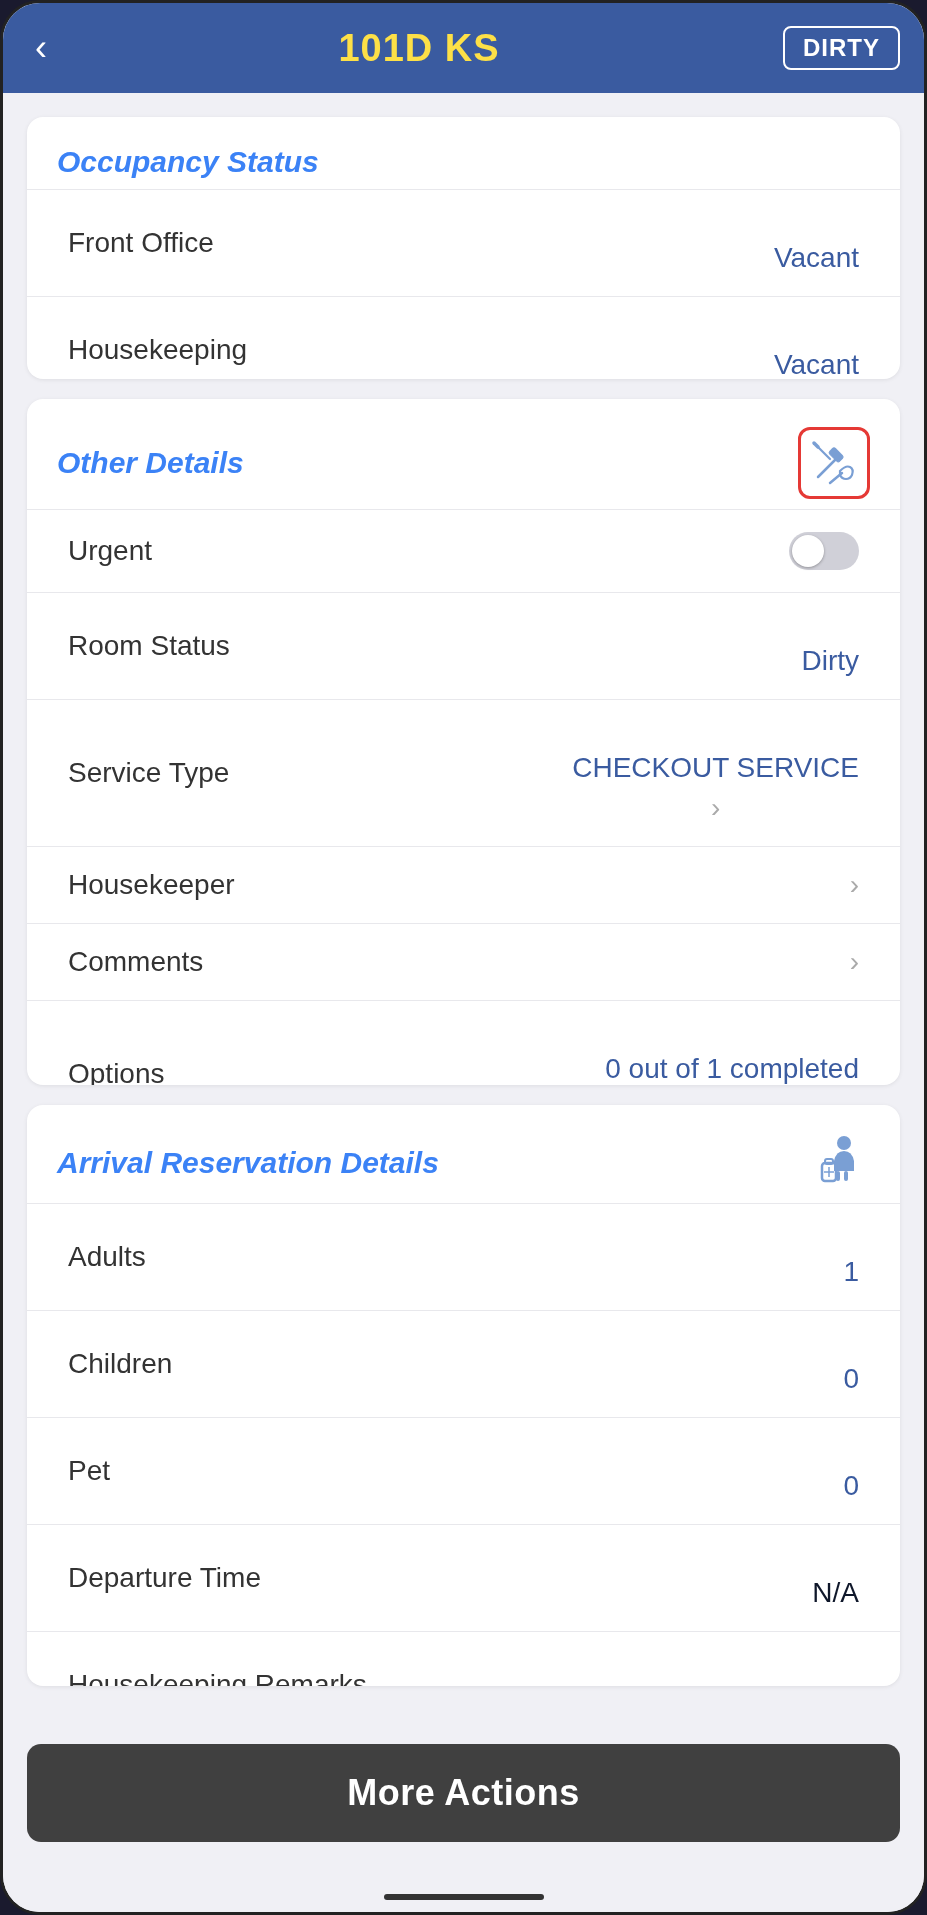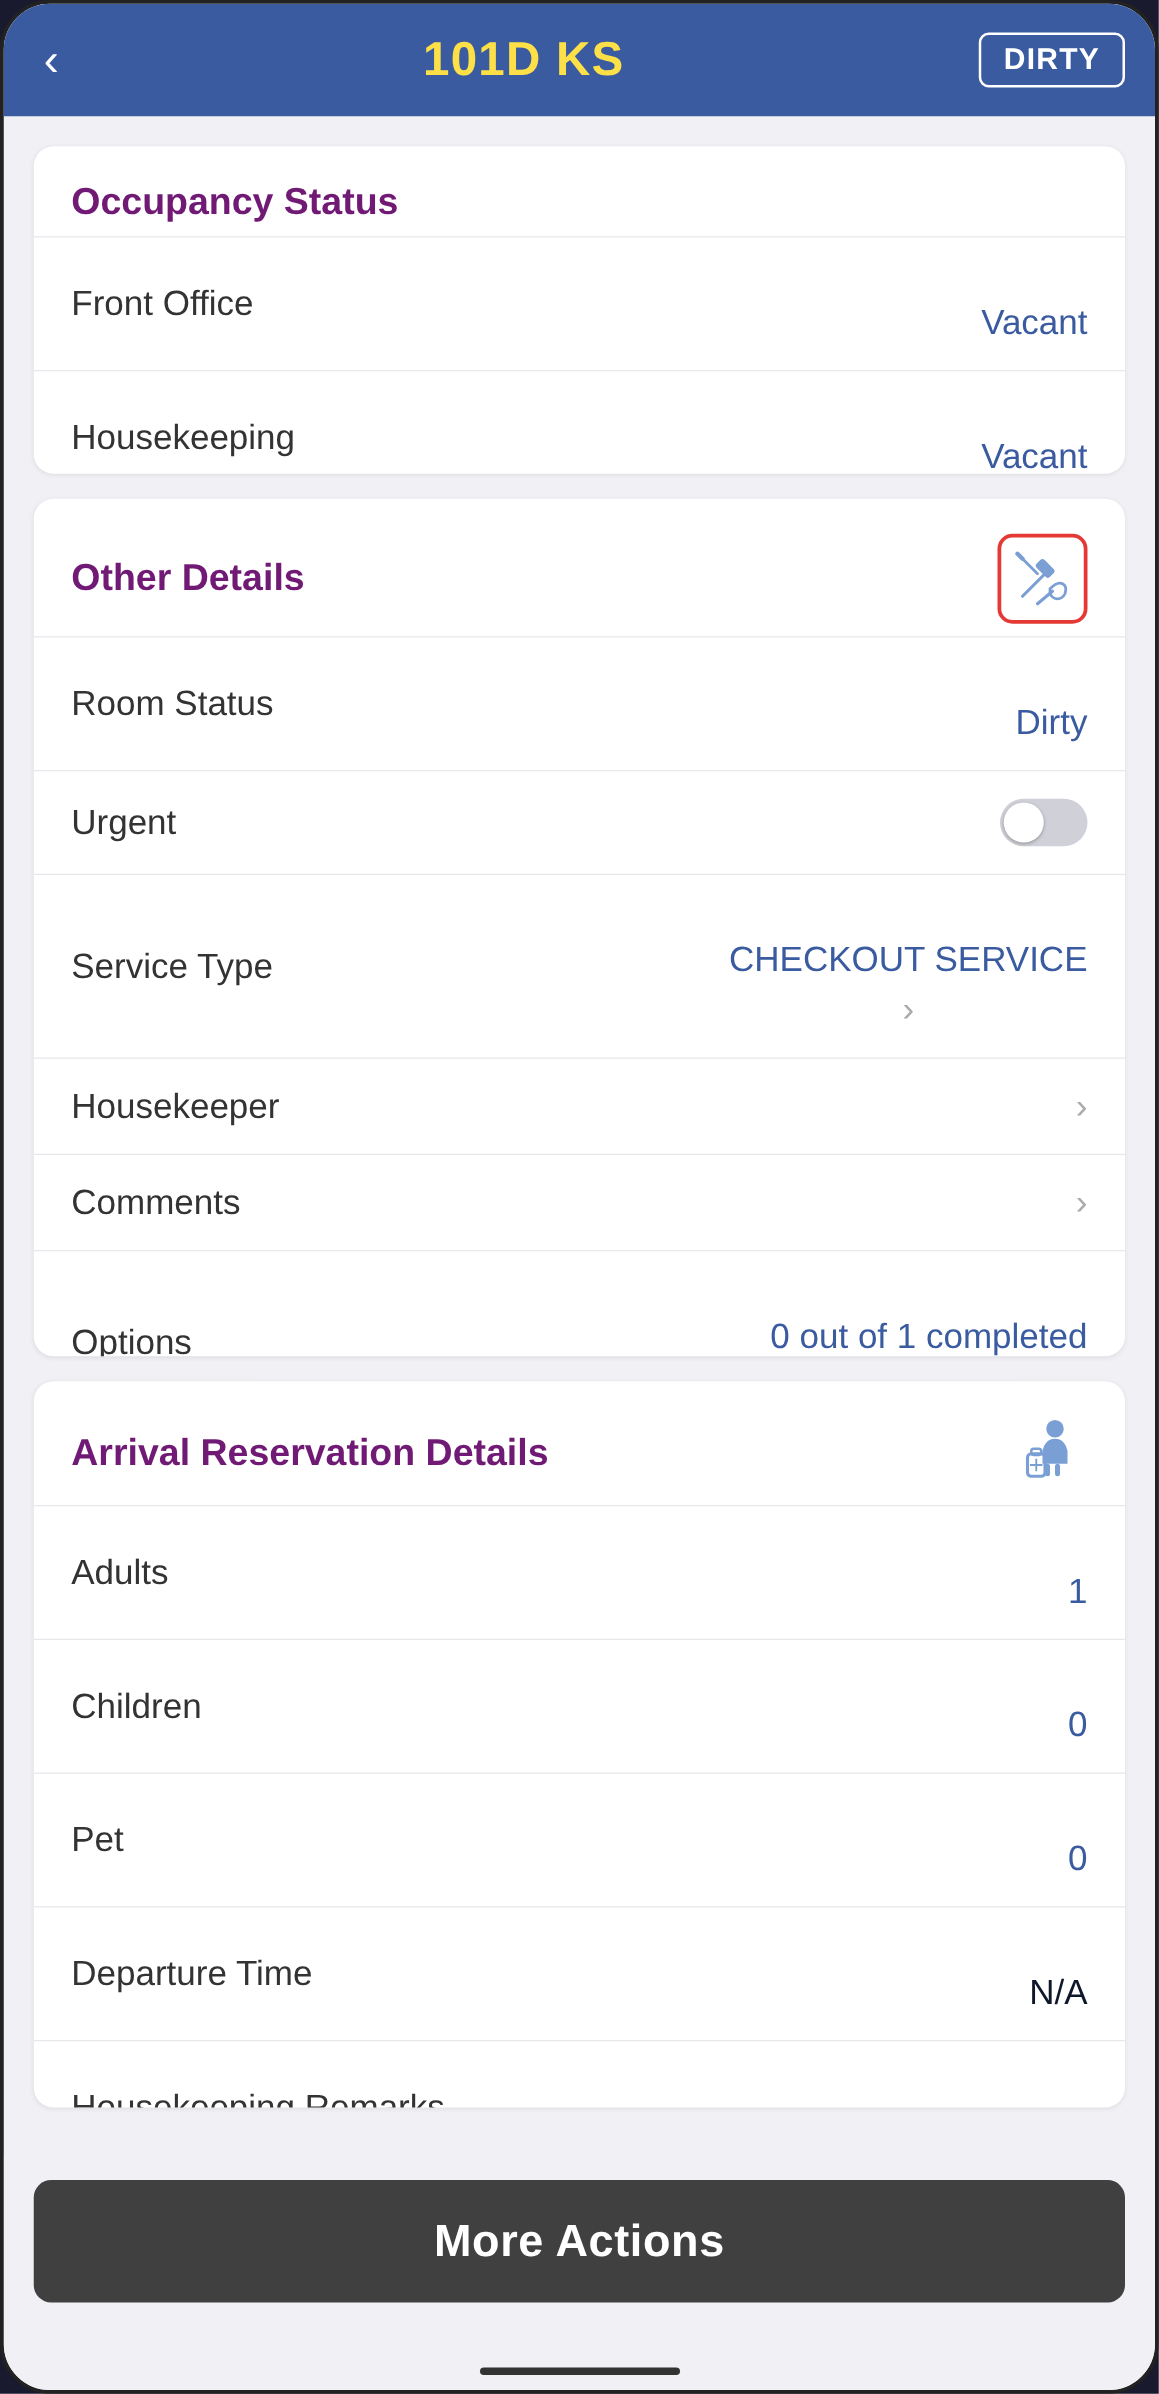--- a/index.html
+++ b/index.html
@@ -72,21 +72,22 @@
     }
     .card-header {
       padding: 28px 30px 10px 30px;
       display: flex;
       align-items: center;
       justify-content: space-between;
     }
     .card-header-title {
       font-size: 30px;
       font-weight: 700;
-      color: #701a75;
+      color: #3b82f6;
+      font-style: italic;
     }
     
     .tool-icon-wrapper {
       width: 72px;
       height: 72px;
       border: 3px solid #e53935;
       border-radius: 12px;
       display: flex;
       align-items: center;
       justify-content: center;
@@ -99,21 +100,21 @@
     
     .person-icon svg {
       width: 56px;
       height: 56px;
     }
     
     .row-item {
       display: flex;
       align-items: center;
       justify-content: space-between;
-      padding: 22px 30px;
+      padding: 22px 41px;
       border-top: 1px solid #e8e8ec;
     }
     .row-label {
       font-size: 28px;
       color: #333;
     }
     .row-value {
       font-size: 28px;
       color: #3a5ba0;
       margin-top: 30px;
@@ -224,29 +225,29 @@
             <path d="M30 32 Q36 26 40 28 Q44 30 42 36 Q40 40 36 40 Q32 40 30 36 Z" fill="none" stroke="#7a9fd4" stroke-width="2.2"></path>
             <line x1="32" y1="34" x2="20" y2="44" stroke="#7a9fd4" stroke-width="2.5" stroke-linecap="round"></line>
 
             <line x1="6" y1="6" x2="20" y2="20" stroke="#7a9fd4" stroke-width="2.2" stroke-linecap="round"></line>
             <line x1="4" y1="4" x2="8" y2="8" stroke="#7a9fd4" stroke-width="3.5" stroke-linecap="round"></line>
           </svg>
         </div>
       </div>
 
       <div class="row-item">
-        <span class="row-label">Room Status</span>
-        <span class="row-value">Dirty</span>
-      </div>
-
-      <div class="row-item">
         <span class="row-label">Urgent</span>
         <div class="toggle">
           <div class="toggle-knob"></div>
         </div>
+      </div>
+
+      <div class="row-item">
+        <span class="row-label">Room Status</span>
+        <span class="row-value">Dirty</span>
       </div>
 
       <div class="row-item" style="cursor:pointer;">
         <span class="row-label">Service Type</span>
         <div class="row-value-with-chevron">
           <span class="row-value">CHECKOUT SERVICE</span>
           <span class="row-chevron">›</span>
         </div>
       </div>
 

